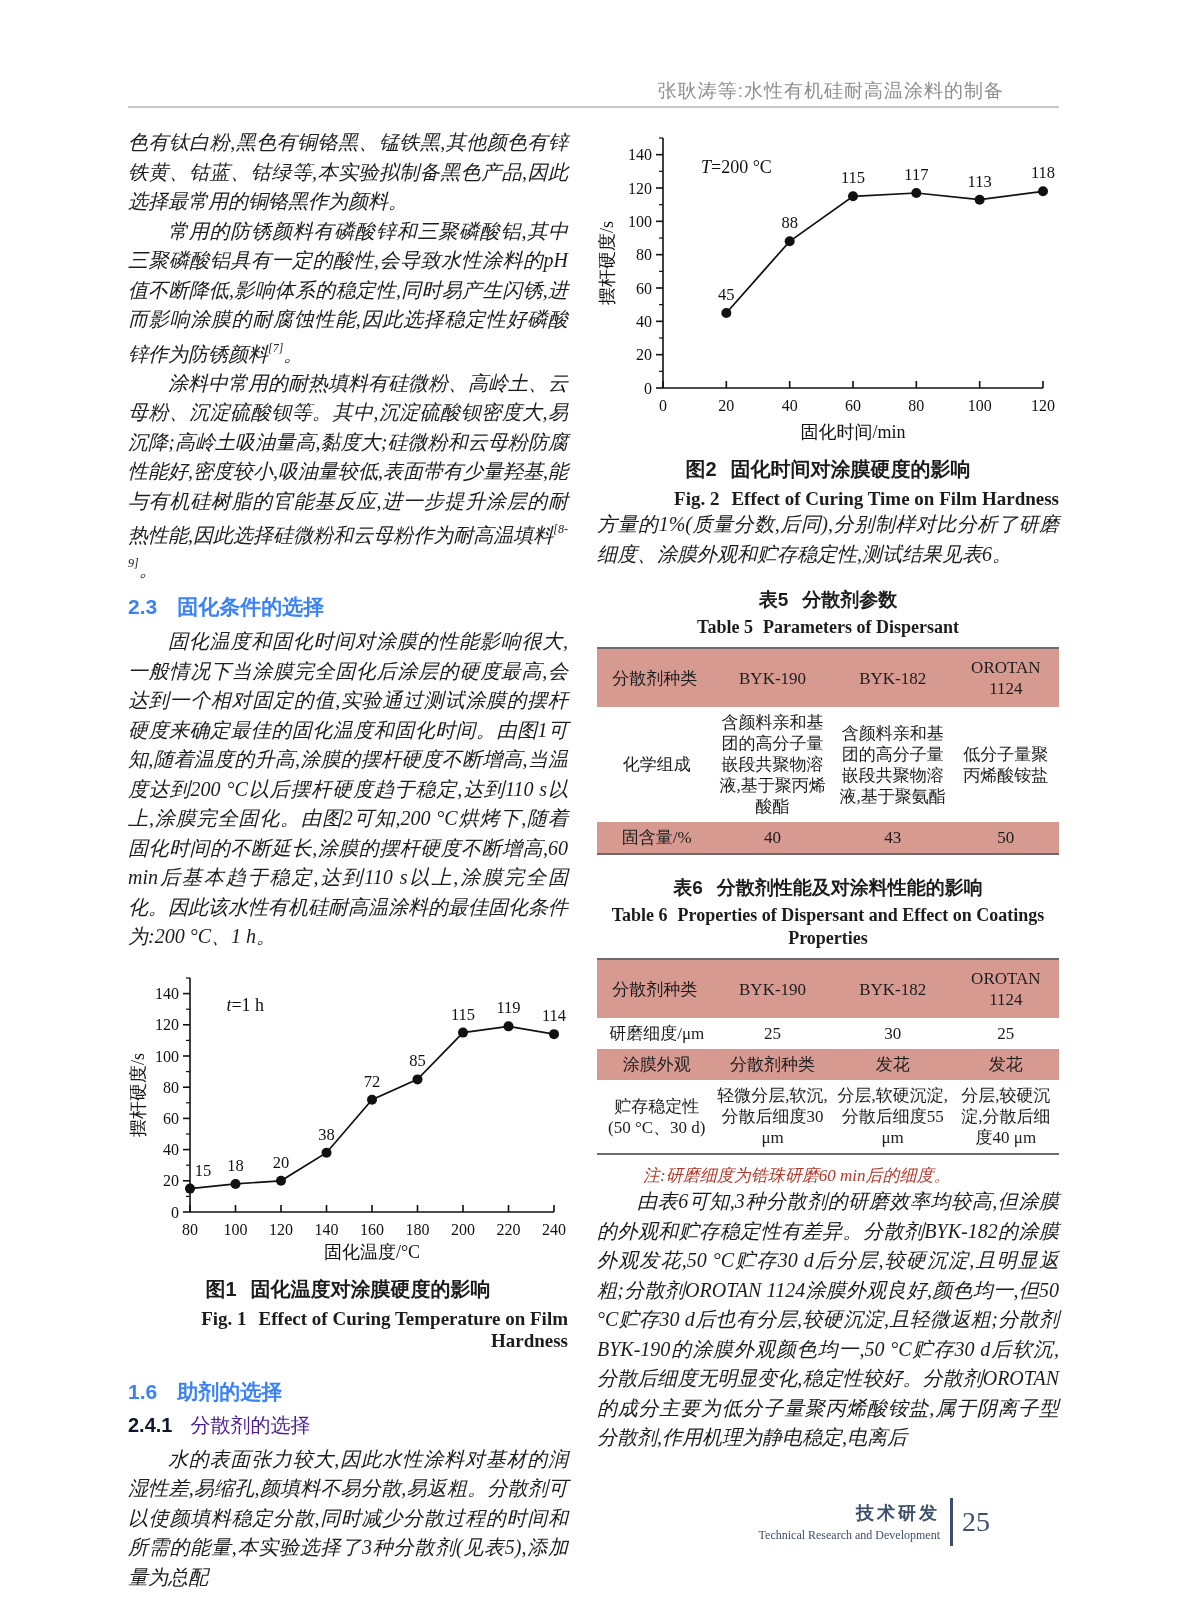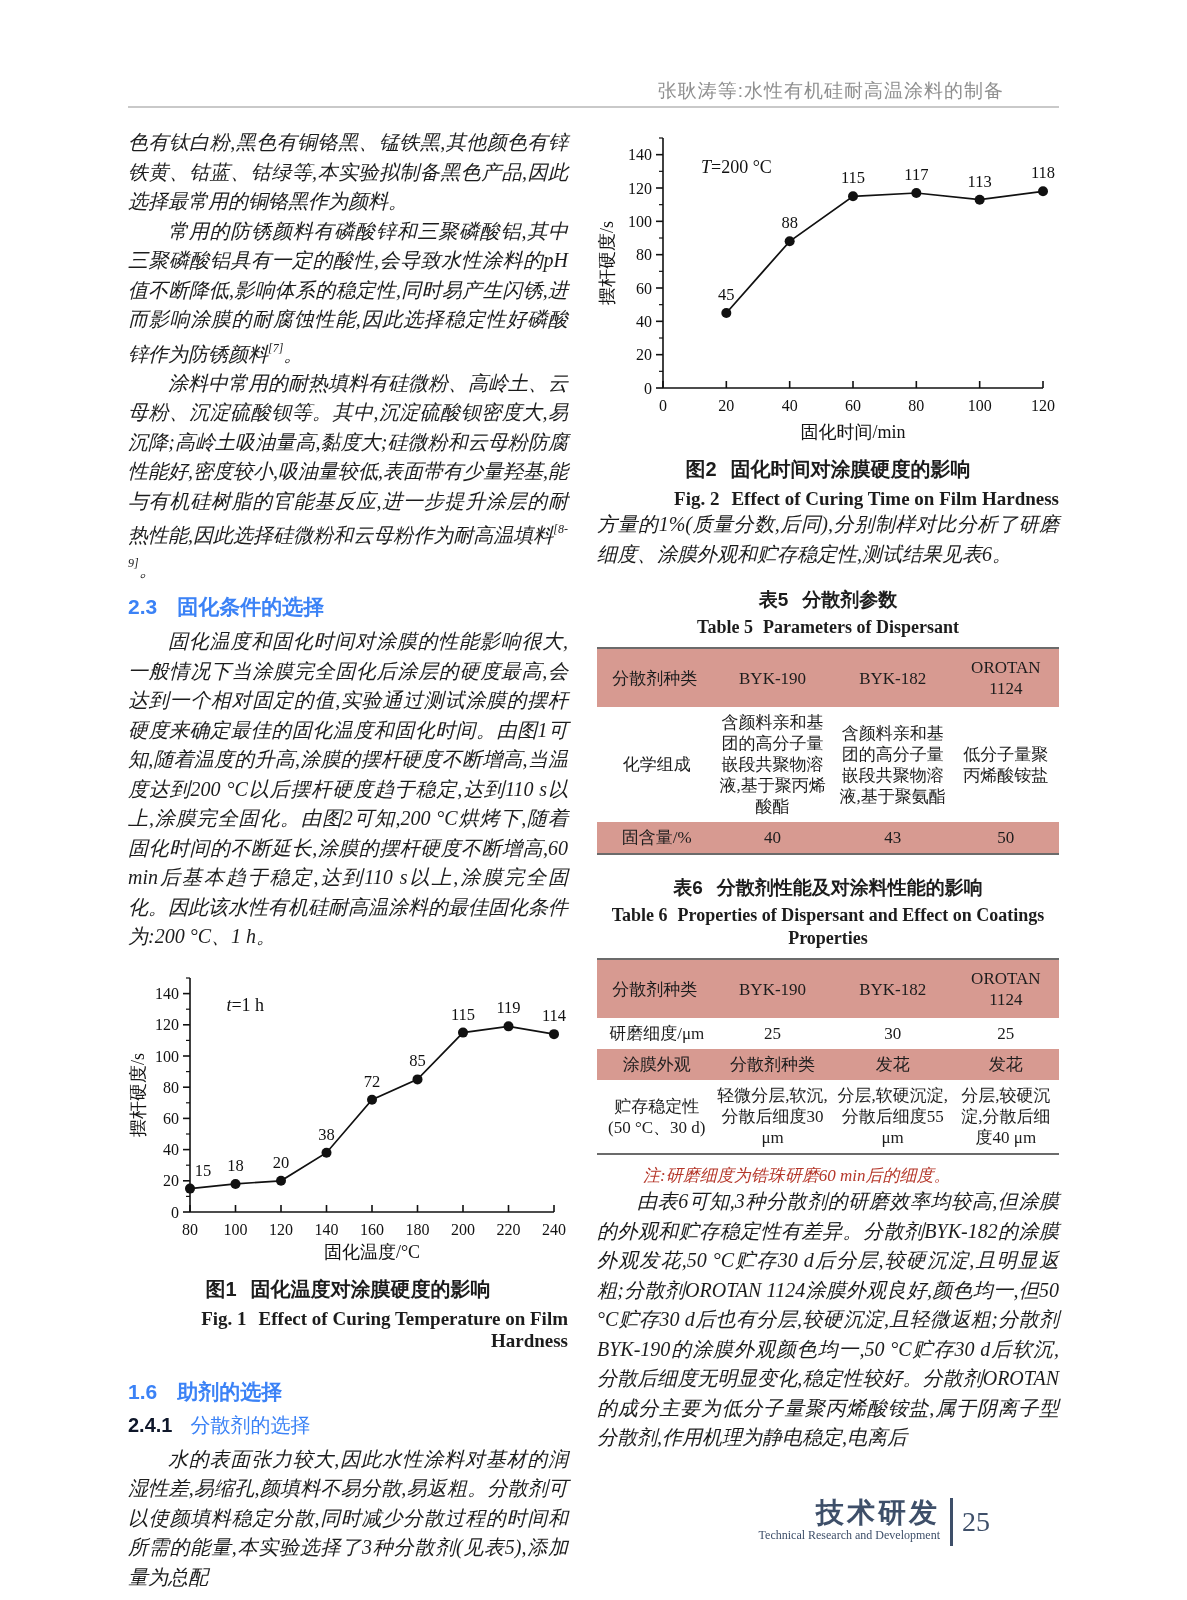--- a/index.html
+++ b/index.html
@@ -15,21 +15,21 @@
   p.body{font-size:20px;line-height:29.5px;margin:0;text-align:justify;font-style:italic;}
   p.ind{text-indent:2em;}
   sup.ref{font-size:12px;position:relative;top:-1px;}
   
   .sec{font-family:"Liberation Sans","DejaVu Sans",sans-serif;font-weight:bold;font-size:21px;
        color:#3b82f6;margin:9px 0 6px 0;}
   .sec .num{margin-right:20px;}
   .sec.h24{margin-top:26px;}
   .sub{font-size:20px;margin:6px 0 6px 0;}
   .sub .num{font-family:"Liberation Sans","DejaVu Sans",sans-serif;font-weight:bold;color:#0f172a;margin-right:18px;}
-  .sub .t{color:#3b82f6;}
+  .sub .t{color:#4c1d95;}
   
   .figure{margin-top:14px;text-align:center;}
   svg.chart{display:block;}
   svg.chart text{font-family:"Liberation Serif","DejaVu Serif",serif;fill:#111;}
   svg.chart .tick{font-size:16px;}
   svg.chart .axlab{font-size:18px;}
   svg.chart .ann{font-size:18px;}
   svg.chart .plab{font-size:16.5px;}
   .cap-cn{font-family:"Liberation Sans","DejaVu Sans",sans-serif;font-weight:bold;font-size:20px;
           text-align:center;margin-top:10px;}
@@ -48,21 +48,21 @@
   table.ptable td{padding:5px 3px;text-align:center;vertical-align:middle;}
   table.ptable td.lab{text-align:center;padding-left:7px;}
   table.ptable tr.shade td{background:#D79A91;}
   table.ptable tr.head td{padding:8px 3px;}
   .note{color:#B5372A;font-style:italic;font-size:17px;margin:9px 0 0 46px;}
   .rp2{margin-top:12px;}
   .rp1{margin-top:16px;}
   
   .footer{position:absolute;top:1498px;right:142px;display:flex;align-items:center;color:#3E4F69;}
   .f-text{text-align:right;margin-right:10px;}
-  .f-cn{font-family:"Liberation Sans","DejaVu Sans",sans-serif;font-weight:bold;font-size:28px;
+  .f-cn{font-family:"Liberation Sans","DejaVu Sans",sans-serif;font-weight:bold;font-size:18px;
         letter-spacing:3px;line-height:24px;}
   .f-en{font-size:12px;margin-top:3px;}
   .f-bar{width:3px;height:48px;background:#3E4F69;margin-right:9px;}
   .f-num{font-size:28px;}
 </style>
 </head>
 <body>
 
 <div class="page">
 

